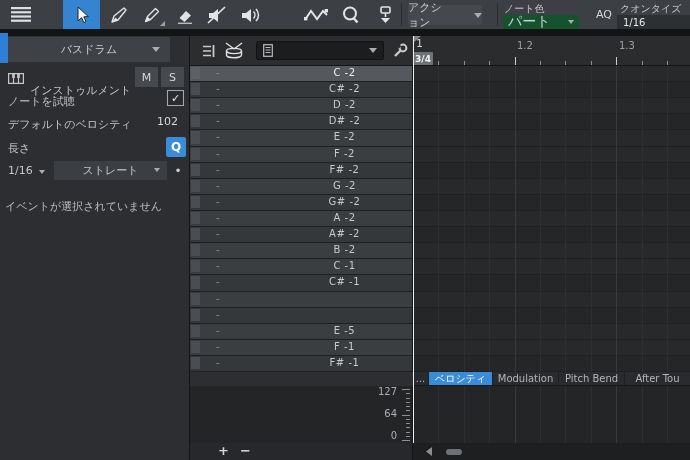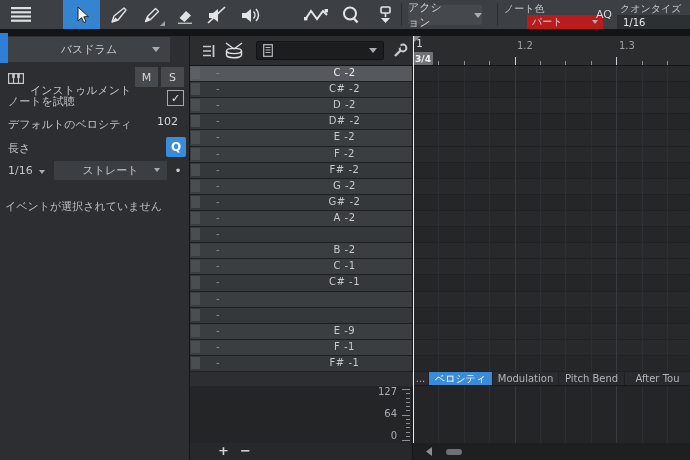--- a/index.html
+++ b/index.html
@@ -12,22 +12,22 @@
   .tbtn { position:absolute; top:0; height:29px; display:flex; align-items:center; justify-content:center; }
   .tbtn.sel { background:#3584cf; }
   .tdiv { position:absolute; top:3px; width:1px; height:23px; background:#2b2d30; }
   #action-btn { position:absolute; left:408px; top:5px; width:74px; height:20px; background:#45484c;
     border-radius:2px; display:flex; align-items:center; justify-content:center; gap:22px;
     font-size:11px; color:#ccd0d3; }
   .caret { width:0; height:0; border-left:4px solid transparent; border-right:4px solid transparent;
     border-top:5px solid #a9adb1; display:inline-block; }
   .minicaret { border-left-width:3px; border-right-width:3px; border-top-width:4px; }
   .tb-label { position:absolute; font-size:10px; color:#c3c7ca; }
-  #notecolor-dd { position:absolute; left:503px; top:15px; width:76px; height:14px; background:#b91c1c;
-    font-size:10px; color:#ccd0d3; display:flex; align-items:center; padding:0 5px;margin-left:24px; }
+  #notecolor-dd { position:absolute; left:503px; top:15px; width:76px; height:14px; background:#14532d;
+    font-size:14px; color:#ccd0d3; display:flex; align-items:center; padding:0 5px; }
   #notecolor-dd .caret { margin-left:auto; }
   #aq-label { position:absolute; left:596px; top:8px; font-size:11px; color:#d3d6d9; }
   #quantize-field { position:absolute; left:617px; top:15px; width:73px; height:14px; background:#2d3033;
     font-size:10px; color:#e4e7e9; display:flex; align-items:center; padding:0 6px; }
 
   #band { position:absolute; left:0; top:29px; width:690px; height:7px; background:#131416; }
 
   
   #inspector { position:absolute; left:0; top:36px; width:190px; height:424px; background:#2c2e31;
     border-right:1px solid #131416; }
@@ -366,20 +366,21 @@
       <span class="key-name">G# -2</span>
     </div>
     <div class="key-row">
       <span class="key-chip"></span>
       <span class="key-dash">-</span>
       <span class="key-name">A -2</span>
     </div>
     <div class="key-row black">
       <span class="key-chip"></span>
       <span class="key-dash">-</span>
+      <span class="key-name">A# -2</span>
     </div>
     <div class="key-row">
       <span class="key-chip"></span>
       <span class="key-dash">-</span>
       <span class="key-name">B -2</span>
     </div>
     <div class="key-row">
       <span class="key-chip"></span>
       <span class="key-dash">-</span>
       <span class="key-name">C -1</span>
@@ -393,21 +394,21 @@
       <span class="key-chip"></span>
       <span class="key-dash">-</span>
     </div>
     <div class="key-row black">
       <span class="key-chip"></span>
       <span class="key-dash">-</span>
     </div>
     <div class="key-row">
       <span class="key-chip"></span>
       <span class="key-dash">-</span>
-      <span class="key-name">E -9</span>
+      <span class="key-name">E -5</span>
     </div>
     <div class="key-row">
       <span class="key-chip"></span>
       <span class="key-dash">-</span>
       <span class="key-name">F -1</span>
     </div>
     <div class="key-row black">
       <span class="key-chip"></span>
       <span class="key-dash">-</span>
       <span class="key-name">F# -1</span>

